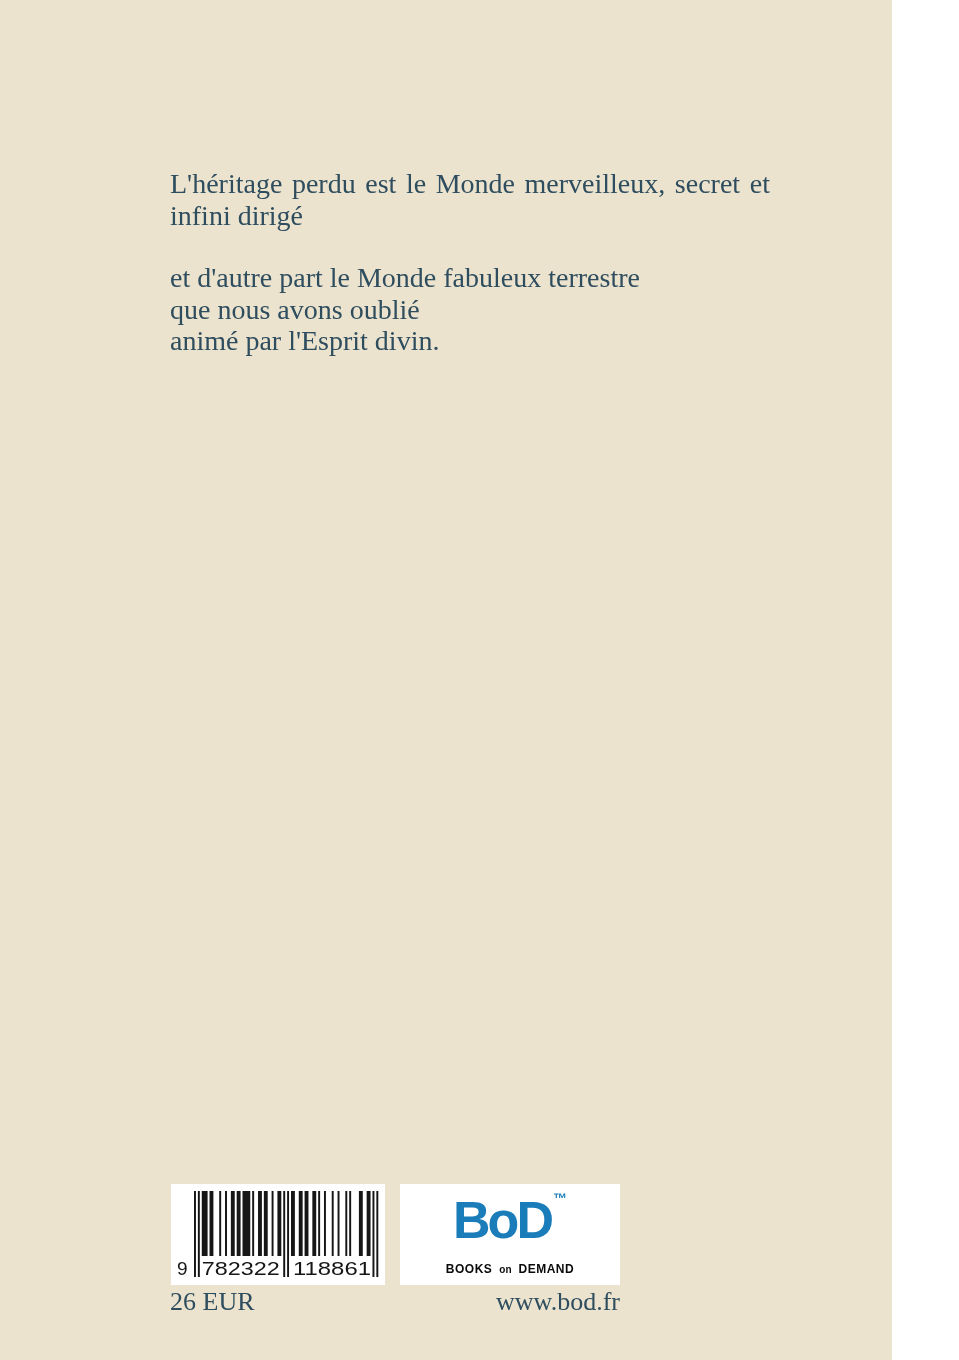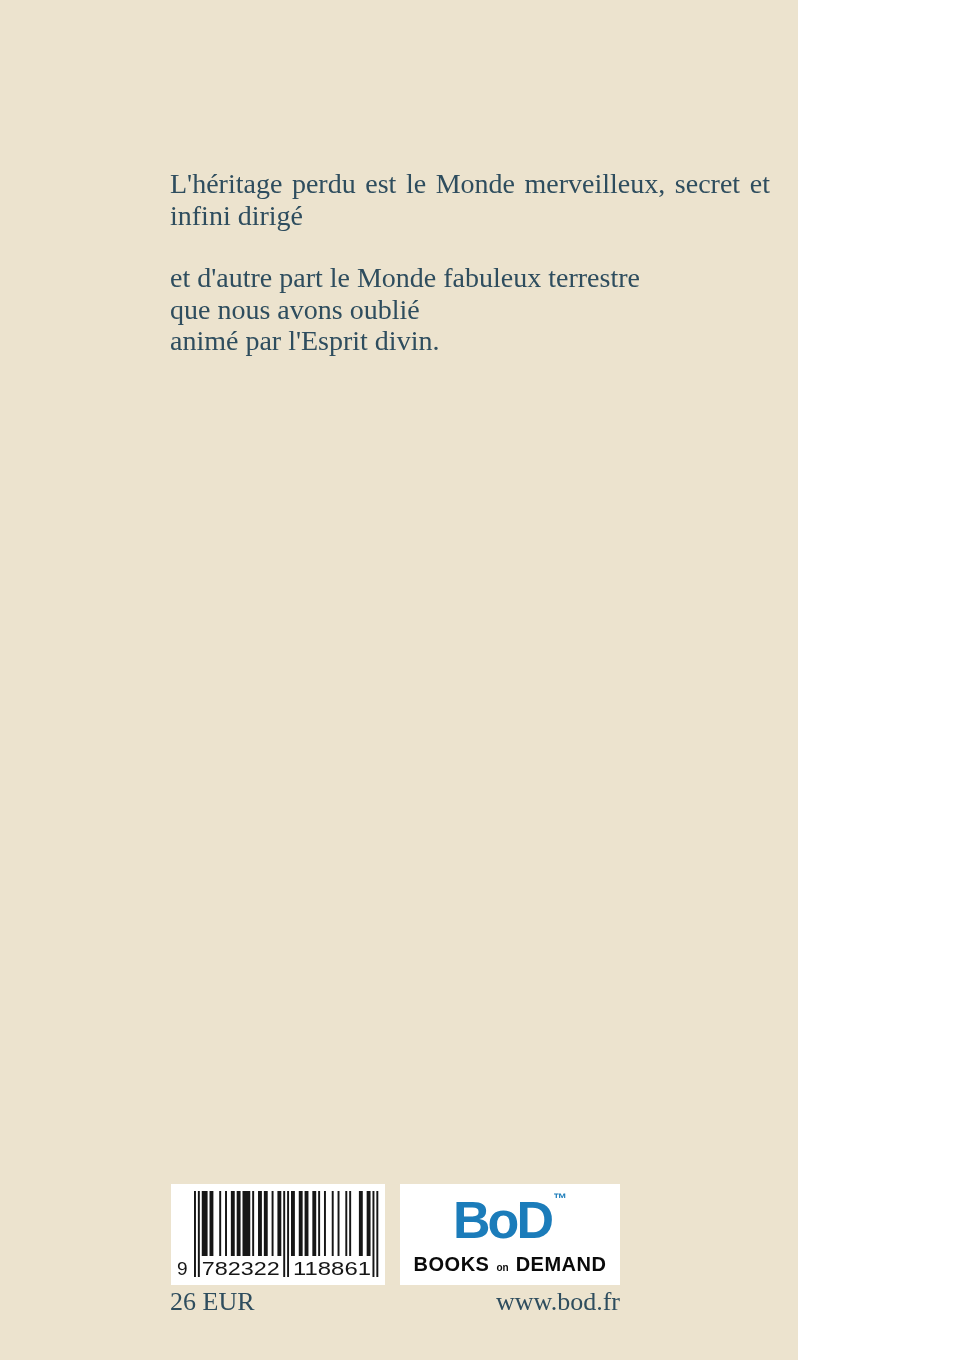--- a/index.html
+++ b/index.html
@@ -1,18 +1,18 @@
 <!DOCTYPE html>
 <html style="--bg: #ece3ce; --ink: #2e4d5e; --brand: #1b7cba;"><head>
 <meta charset="utf-8">
 <style>
   * { margin:0; padding:0; box-sizing:border-box; }
   html, body { width:959px; height:1360px; overflow:hidden; }
   .page {
-    position:relative; width:798px; height:1360px;
+    position:relative; width:892px; height:1360px;
     background:var(--bg, #ece3ce);
     color:var(--ink, #2e4d5e);
     font-family:"Liberation Serif", serif;
   }
   .blurb { position:absolute; left:170px; top:168px; font-size:28px; line-height:31.5px; }
   .para { display:block; }
   .para2 { margin-top:31px; }
   .line { display:block; white-space:nowrap; }
   .flex-justify { display:flex; justify-content:space-between; width:600px; white-space:normal; }
   .panel { position:absolute; background:#ffffff; }
@@ -26,21 +26,21 @@
     color:var(--brand, #1b7cba);
     font-family:"Liberation Sans", sans-serif; font-weight:700;
   }
   .bod-word .mark { font-size:52px; line-height:68px; letter-spacing:-3px; }
   .bod-word .tm { font-size:14px; line-height:14px; margin-top:5px; margin-left:2px; }
   .bod-tagline {
     position:absolute; left:0; right:0; bottom:9px;
     display:flex; justify-content:center; align-items:baseline; gap:7px;
     color:#0a0a0a; font-family:"Liberation Sans", sans-serif; font-weight:700;
   }
-  .bod-tagline .big { font-size:20px; letter-spacing:0.5px; }
+  .bod-tagline .big { font-size:12px; letter-spacing:0.5px; }
   .bod-tagline .small { font-size:10px; }
   .price { position:absolute; left:170px; top:1287px; font-size:26px; }
   .website { position:absolute; left:400px; top:1287px; width:220px; text-align:right; font-size:26px; }
 </style>
 </head>
 <body>
 
 <div class="page">
 
   <div class="blurb">

